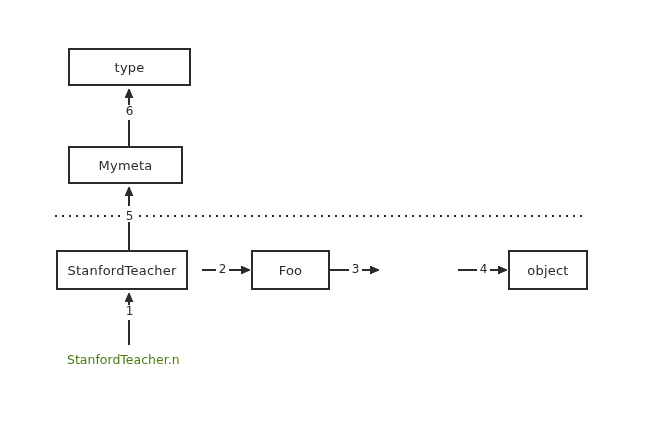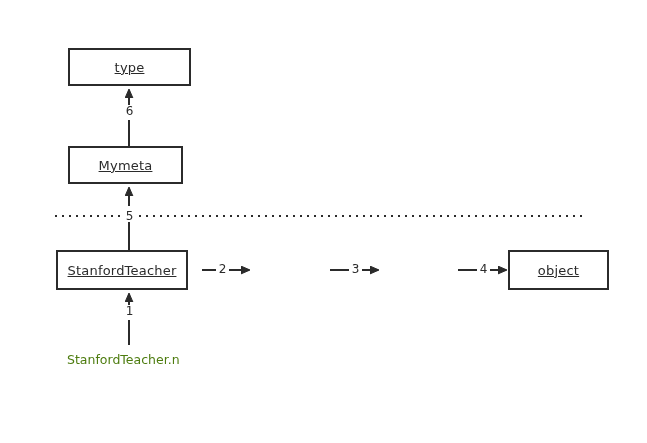--- a/index.html
+++ b/index.html
@@ -25,21 +25,20 @@
     box-sizing: border-box;
     border: 2px solid #2b2b2b;
     background: #ffffff;
     display: flex;
     align-items: center;
     justify-content: center;
     font-size: 13px;
     color: #2b2b2b;
     letter-spacing: 0.2px;
     z-index: 3;
-    text-decoration: underline;
   }
   .edge-label {
     position: absolute;
     font-size: 12px;
     color: #2b2b2b;
     background: #ffffff;
     text-align: center;
     line-height: 1;
     z-index: 4;
   }
@@ -118,23 +117,26 @@
   </div>
 
   <div class="node-box" style="left:68px; top:146px; width:115px; height:38px;">
     <span>Mymeta</span>
   </div>
 
   <div class="node-box" style="left:56px; top:250px; width:132px; height:40px;">
     <span>StanfordTeacher</span>
   </div>
 
+  <div class="node-box" style="left:251px; top:250px; width:79px; height:40px;">
+    <span>Foo</span>
+  </div>
 
 
-  <div class="node-box" style="left:508px; top:250px; width:101px; height:40px;">
+  <div class="node-box" style="left:508px; top:250px; width:80px; height:40px;">
     <span>object</span>
   </div>
 
   <div class="edge-label" style="left:123px; top:305px; width:13px;">1</div>
 
   <div class="edge-label" style="left:216px; top:263px; width:13px;">2</div>
 
   <div class="edge-label" style="left:349px; top:263px; width:13px;">3</div>
 
   <div class="edge-label" style="left:477px; top:263px; width:13px;">4</div>

